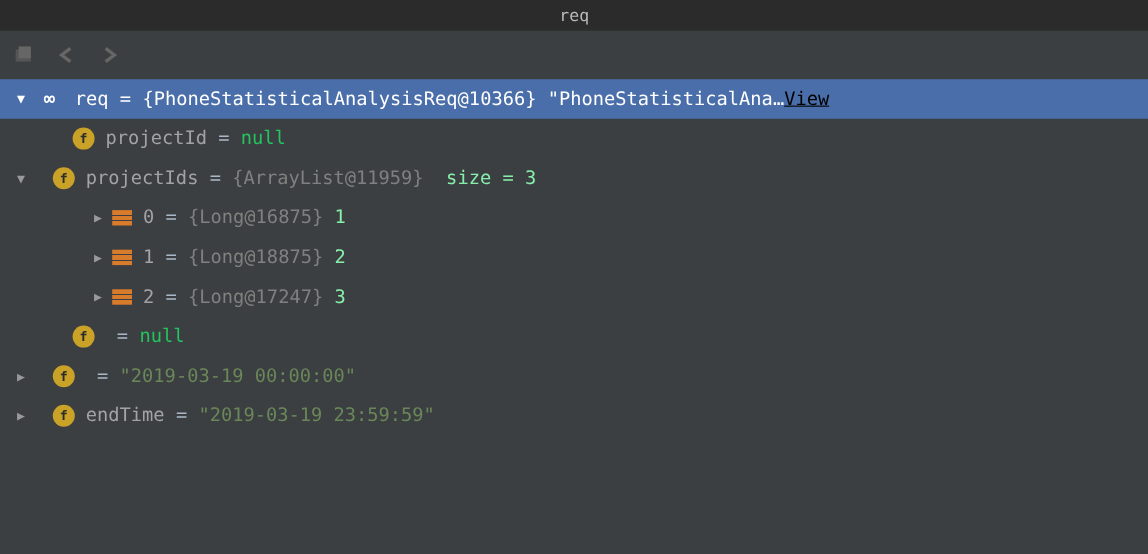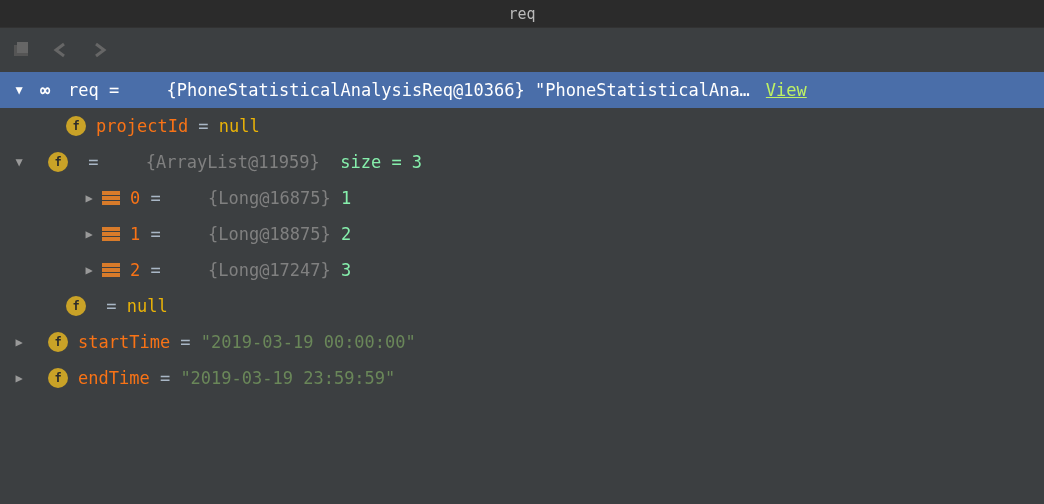--- a/index.html
+++ b/index.html
@@ -78,29 +78,29 @@
       width: 18px; height: 14px;
       border-radius: 0;
       background:
         linear-gradient(to bottom,
           #d87b2a 0 4px,
           transparent 4px 5px,
           #d87b2a 5px 9px,
           transparent 9px 10px,
           #d87b2a 10px 14px);
     }
-    .name-red { color: #f97316; }
+    .name-red { color: #a3a3a3; }
     .name-purple { color: #9876aa; }
     .eq { color: #a9b7c6; }
     .row.selected .eq, .row.selected .name-purple, .row.selected .obj, .row.selected .str { color:#fff; }
-    .obj { color: #808080; margin-left: 37px; }
+    .obj { color: #808080; }
     .val { color: #86efac; }
     .str { color: #6a8759; }
-    .kw { color: #eab308; text-align: center; }
-    .viewlink { color:#bef264; text-decoration: underline; margin-left: 16px;}
+    .kw { color: #22c55e; text-align: center; }
+    .viewlink { color:#000000; text-decoration: underline; margin-left: 0;}
     .indent0 { padding-left: 10px; }
     .indent1 { padding-left: 44px; }
     .indent2 { padding-left: 80px; }
     .spacer { width: 18px; display:inline-block; }
   </style>
 </head>
 <body>
 
 <div class="titlebar">req</div>
 
@@ -140,20 +140,21 @@
     <span class="spacer"></span>
     <span class="badge fld">f</span>
     <span class="name-red">projectId</span>
     <span class="eq">&nbsp;=&nbsp;</span>
     <span class="kw">null</span>
   </div>
 
   <div class="row indent0" style="padding-left:44px;">
     <span class="tri" style="margin-left:-34px; margin-right:16px;">▼</span>
     <span class="badge fld">f</span>
+    <span class="name-red">projectIds</span>
     <span class="eq">&nbsp;=&nbsp;</span>
     <span class="obj">{ArrayList@11959}</span>
     <span>&nbsp;&nbsp;</span>
     <span class="val">size = 3</span>
   </div>
 
   <div class="row indent2">
     <span class="tri">▶</span>
     <span class="badge el"></span>
     <span class="name-red">0</span>
@@ -186,21 +187,20 @@
   <div class="row indent1">
     <span class="spacer"></span>
     <span class="badge fld">f</span>
     <span class="eq">&nbsp;=&nbsp;</span>
     <span class="kw">null</span>
   </div>
 
   <div class="row indent0" style="padding-left:44px;">
     <span class="tri" style="margin-left:-34px; margin-right:16px;">▶</span>
     <span class="badge fld">f</span>
-    <span class="name-red">startTime</span>
     <span class="eq">&nbsp;=&nbsp;</span>
     <span class="str">"2019-03-19 00:00:00"</span>
   </div>
 
   <div class="row indent0" style="padding-left:44px;">
     <span class="tri" style="margin-left:-34px; margin-right:16px;">▶</span>
     <span class="badge fld">f</span>
     <span class="name-red">endTime</span>
     <span class="eq">&nbsp;=&nbsp;</span>
     <span class="str">"2019-03-19 23:59:59"</span>

